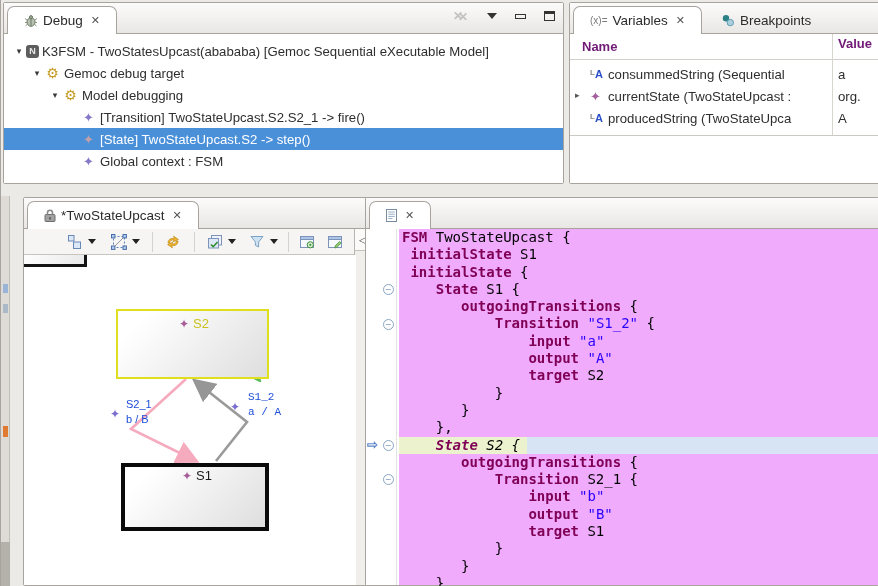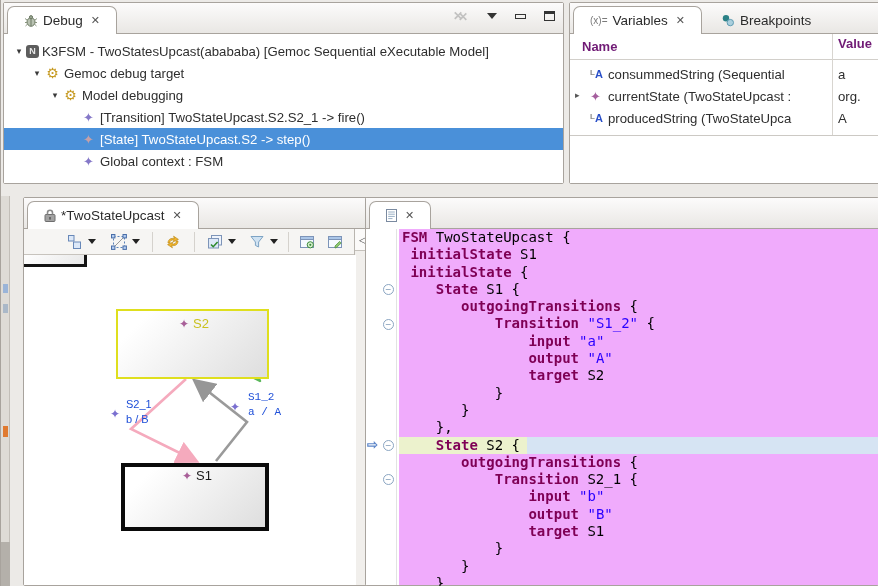--- a/index.html
+++ b/index.html
@@ -74,21 +74,21 @@
   .tlab { position:absolute; font-size:11px; color:#1d4ed8; line-height:15px; white-space:nowrap; }
   .partial-rect { position:absolute; left:-3px; top:-6px; width:66px; height:18px; border:3px solid #141414;
                   background:linear-gradient(135deg,#fff,#e8e8e8); }
 
   
   .ann-ruler { position:absolute; left:0; top:31px; width:16px; bottom:0; background:#fff; }
   .fold-ruler { position:absolute; left:16px; top:31px; width:15px; bottom:0; background:#fff; border-right:1px solid #e2e2e2; }
   .codearea { position:absolute; left:33px; right:0; top:31px; bottom:0; background:#f0abfc;
               font-family:"DejaVu Sans Mono", monospace; font-size:14px; }
   .cl { height:17.3px; line-height:17.3px; padding-left:3px; white-space:pre; }
-  .cl.hl { background:linear-gradient(90deg,#ecf2cd 0 128px,#d6e4f3 128px); }
+  .cl.hl { background:linear-gradient(90deg,#ecf2cd 0 128px,#d6e4f3 128px);font-style:italic; }
   .tk-k { color:#7f0055; font-weight:bold; }
   .tk-s { color:#2a00ff; }
   .tk-p { color:#000; }
   .foldm { position:absolute; left:1px; width:11px; height:11px; border:1px solid #8aa5c2; border-radius:50%;
            color:#7a97b5; font-size:10px; line-height:9px; text-align:center; background:#fff; }
   .foldm::before { content:"−"; }
   .curarrow { position:absolute; left:1px; font-size:13px; color:#5e87c9; font-weight:bold; }
   .curarrow::before { content:"⇨"; }
 
   

